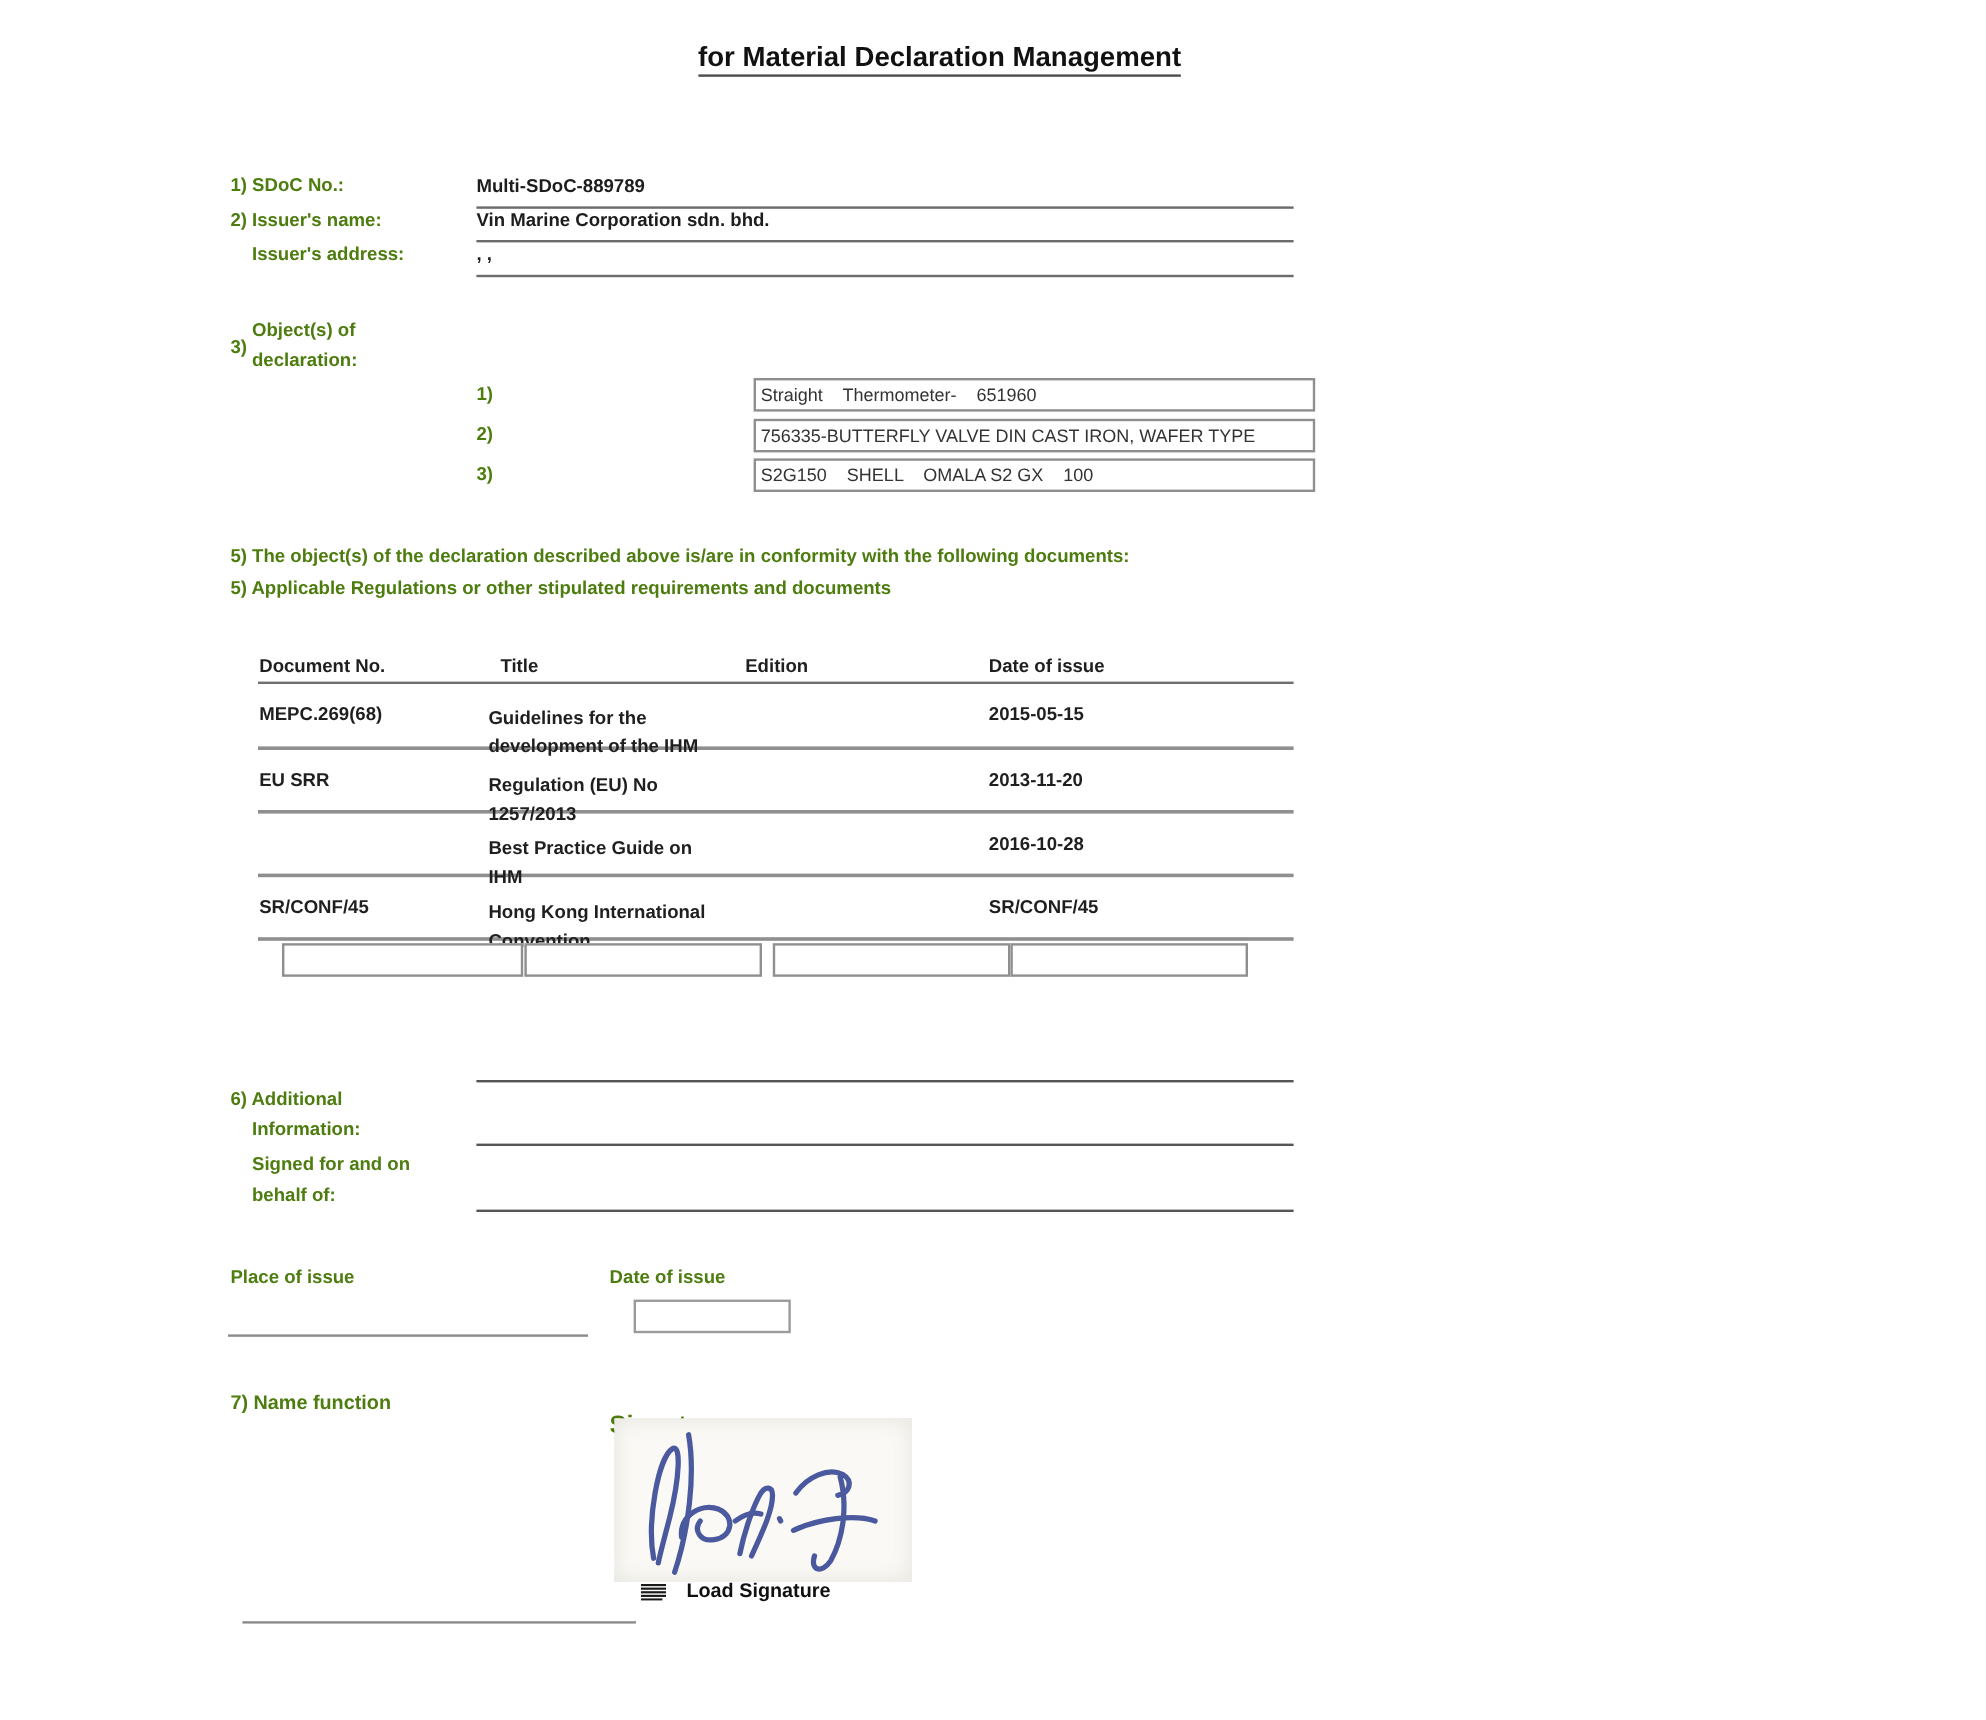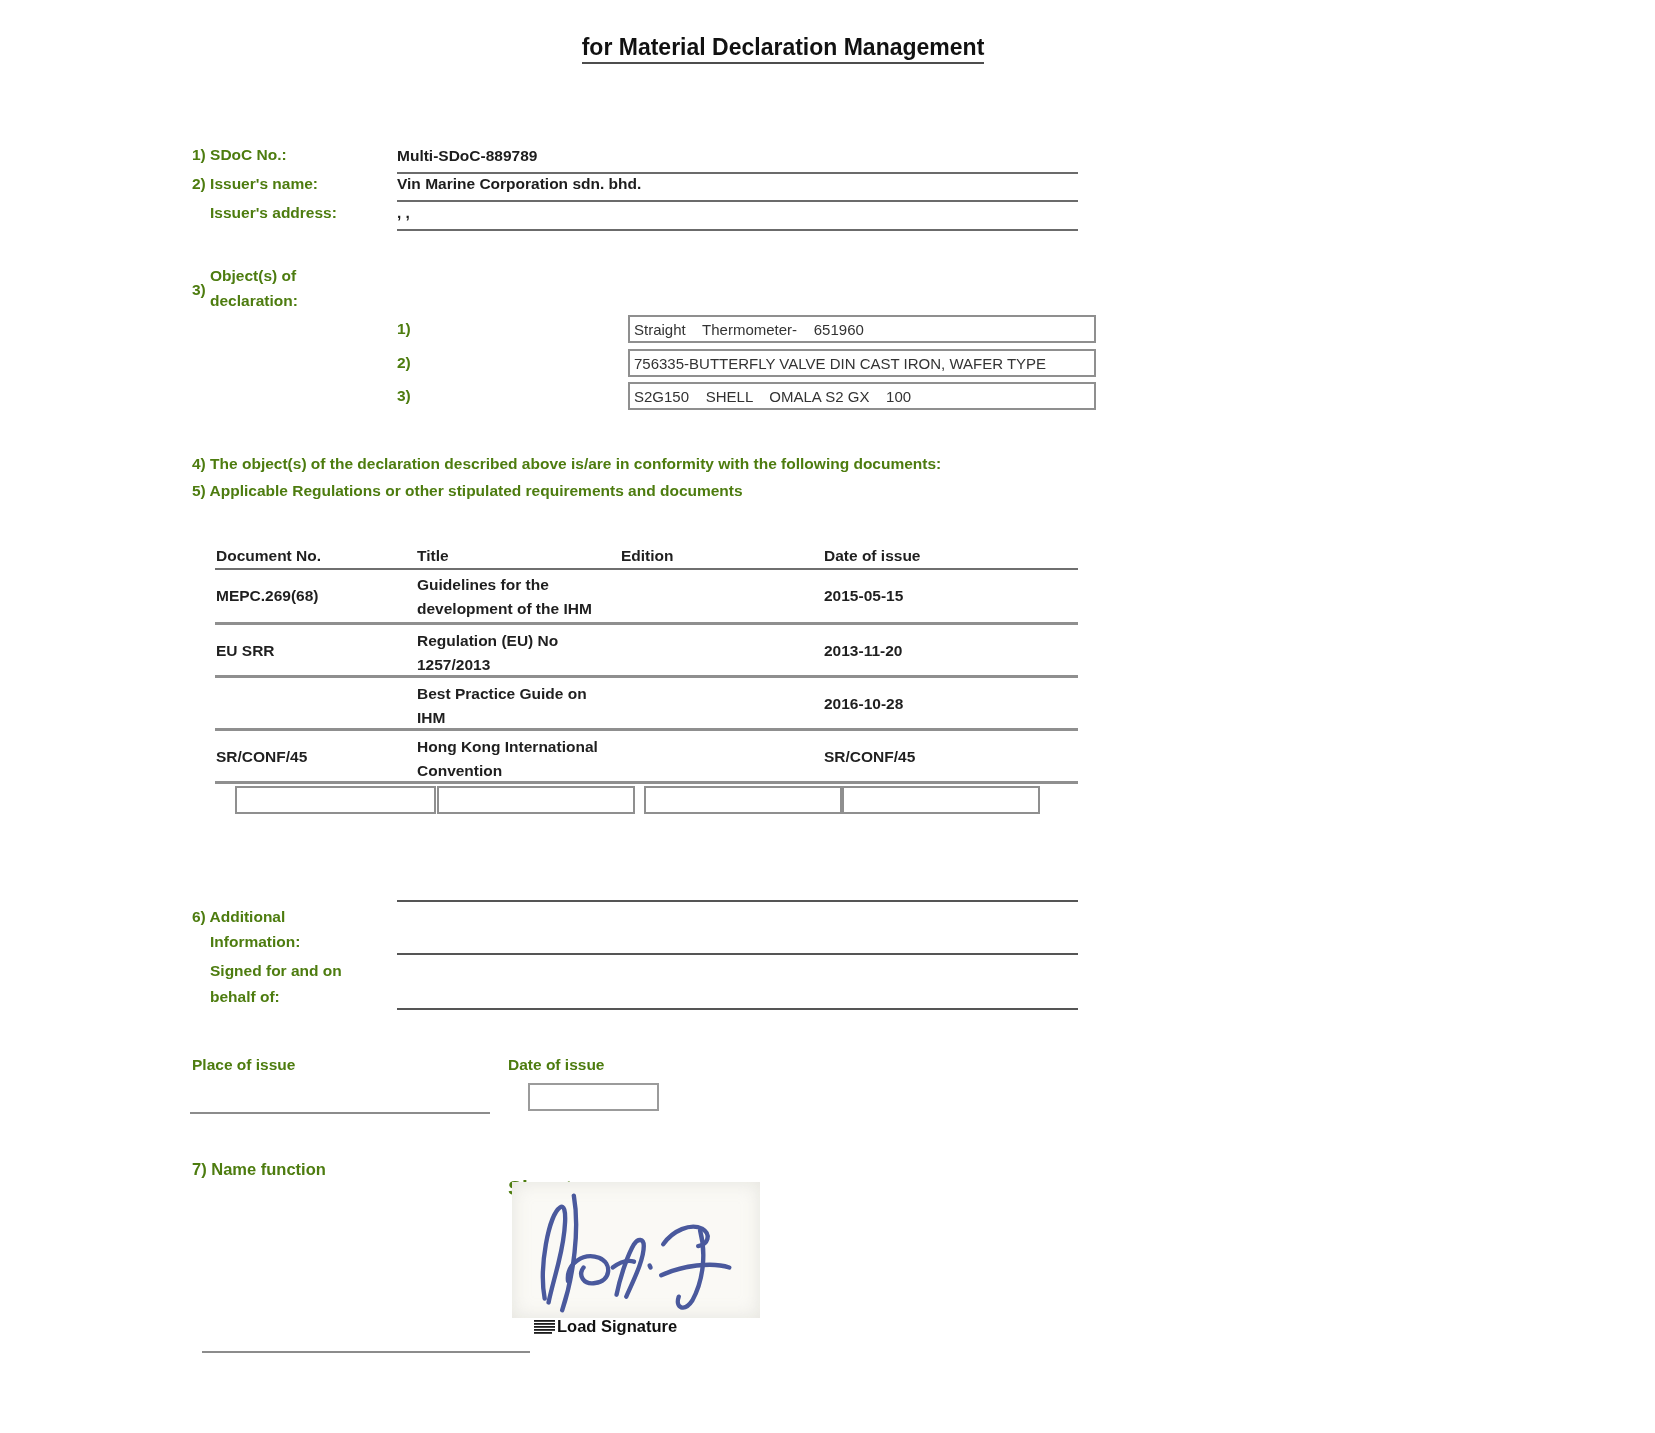--- a/index.html
+++ b/index.html
@@ -15,24 +15,24 @@
     font-size:15.5px;font-weight:bold;color:#1d1d1d;white-space:pre;}
   .wline{position:absolute;height:0;border-top:2px solid #555;}
   .thinline{position:absolute;height:0;border-top:2px solid #8c8c8c;}
   .box{position:absolute;height:24px;border:2px solid #8f8f8f;background:#fff;
     font-family:"Liberation Sans",sans-serif;font-size:15px;color:#333;padding:0 4px;margin-left:20px;}
   input.box{outline:none;}
   .hdr{position:absolute;font-size:15.5px;font-weight:bold;color:#1f1f1f;}
   .trow{position:absolute;left:215px;width:863px;border-bottom:3px solid #8f8f8f;}
   .cell{position:absolute;top:0;font-size:15.5px;font-weight:bold;color:#1f1f1f;}
   .c1{left:1px;width:198px;}
-  .c2{left:202px;width:200px;padding-top:3px;line-height:24px;}
+  .c2{left:192px;width:200px;padding-top:17px;line-height:24px;}
   .c3{left:406px;width:198px;}
   .c4{left:609px;width:250px;}
-  .loadbtn{position:absolute;left:534px;top:1317px;display:flex;align-items:center;gap:1px;
+  .loadbtn{position:absolute;left:534px;top:1317px;display:flex;align-items:center;gap:16px;
     background:none;border:none;padding:0;cursor:pointer;
     font-family:"Liberation Sans",sans-serif;font-size:16.5px;font-weight:bold;color:#111;}
   .scan{position:absolute;left:512px;top:1182px;width:248px;height:136px;background:#faf9f5;
     box-shadow:inset 0 0 18px rgba(190,188,180,0.35);}
 </style>
 </head>
 <body>
 
 <div class="page">
 
@@ -56,21 +56,21 @@
 
   <div class="lbl" style="left:397px;top:320px">1)</div>
   <input class="box" style="left: 608px; top: 315px; width: 456px;" type="text" value="Straight    Thermometer-    651960">
 
   <div class="lbl" style="left:397px;top:354px">2)</div>
   <input class="box" style="left: 608px; top: 349px; width: 456px;" type="text" value="756335-BUTTERFLY VALVE DIN CAST IRON, WAFER TYPE">
 
   <div class="lbl" style="left:397px;top:387px">3)</div>
   <input class="box" style="left: 608px; top: 382px; width: 456px;" type="text" value="S2G150    SHELL    OMALA S2 GX    100">
 
-  <div class="lbl" style="left:192px;top:455px">4) The object(s) of the declaration described above is/are in conformity with the following documents:</div>
+  <div class="lbl" style="left:192px;top:455px">5) The object(s) of the declaration described above is/are in conformity with the following documents:</div>
   <div class="lbl" style="left:192px;top:482px">5) Applicable Regulations or other stipulated requirements and documents</div>
 
   <div class="hdr" style="left:216px;top:547px">Document No.</div>
   <div class="hdr" style="left:417px;top:547px">Title</div>
   <div class="hdr" style="left:621px;top:547px">Edition</div>
   <div class="hdr" style="left:824px;top:547px">Date of issue</div>
   <div class="thinline" style="left:215px;top:568px;width:863px;border-top-color:#6f6f6f"></div>
 
   <div class="trow" style="top:570px;height:52px">
     <div class="cell c1" style="line-height:52px">MEPC.269(68)</div>

